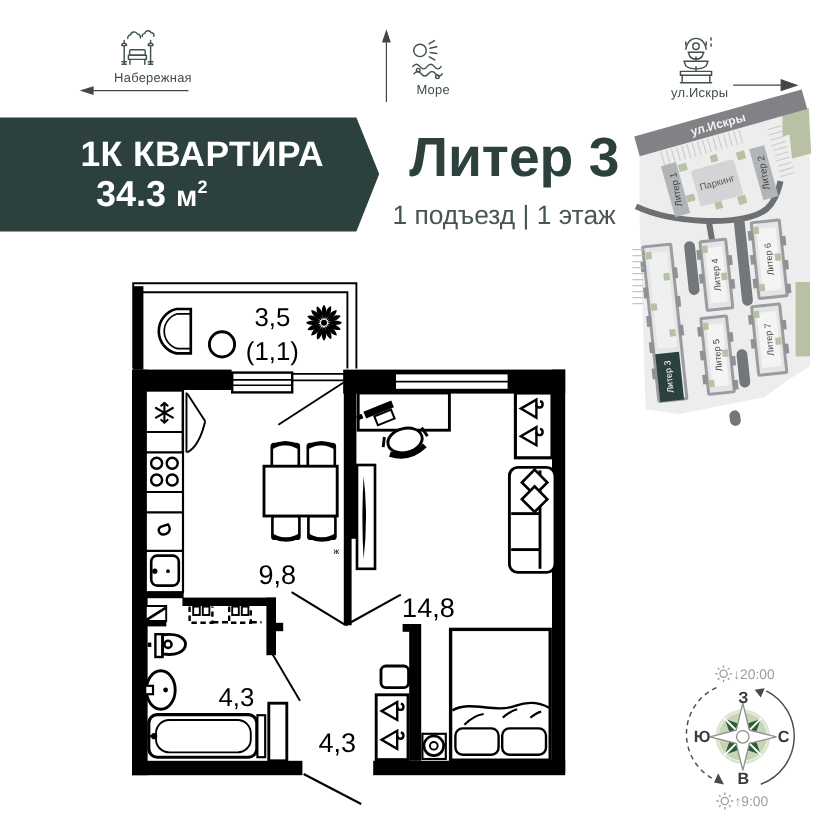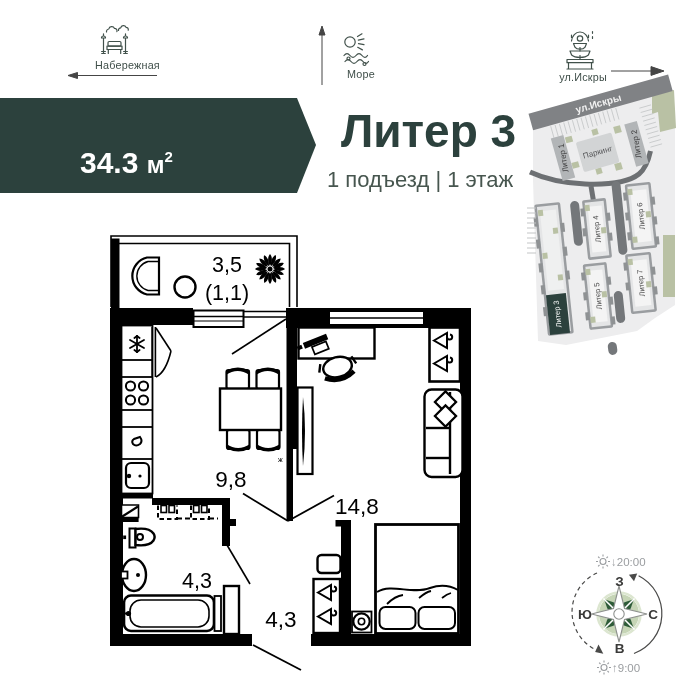--- a/index.html
+++ b/index.html
@@ -491,16 +491,17 @@
   <g stroke="#9a9da0" stroke-width="1.1" fill="none">
     <circle cx="603" cy="561.5" r="3"></circle>
     <path d="M603,556.5 l0,-2 M603,566.5 l0,2 M598,561.5 l-2,0 M608,561.5 l2,0 M599.5,558 l-1.4,-1.4 M606.5,558 l1.4,-1.4 M599.5,565 l-1.4,1.4 M606.5,565 l1.4,1.4"></path>
     <circle cx="604" cy="667.5" r="3"></circle>
     <path d="M604,662.5 l0,-2 M604,672.5 l0,2 M599,667.5 l-2,0 M609,667.5 l2,0 M600.5,664 l-1.4,-1.4 M607.5,664 l1.4,-1.4 M600.5,671 l-1.4,1.4 M607.5,671 l1.4,1.4"></path>
   </g>
 </g>
 </svg>
 
 <div class="abs" id="hbox">
+  <div class="l1">1К КВАРТИРА</div>
   <div class="l2">34.3 <span class="m">м</span><sup style="font-size:15px">2</sup></div>
 </div>
 <div class="abs" id="t1">Литер 3</div>
 <div class="abs" id="t2">1 подъезд | 1 этаж</div>
 
 </body></html>

